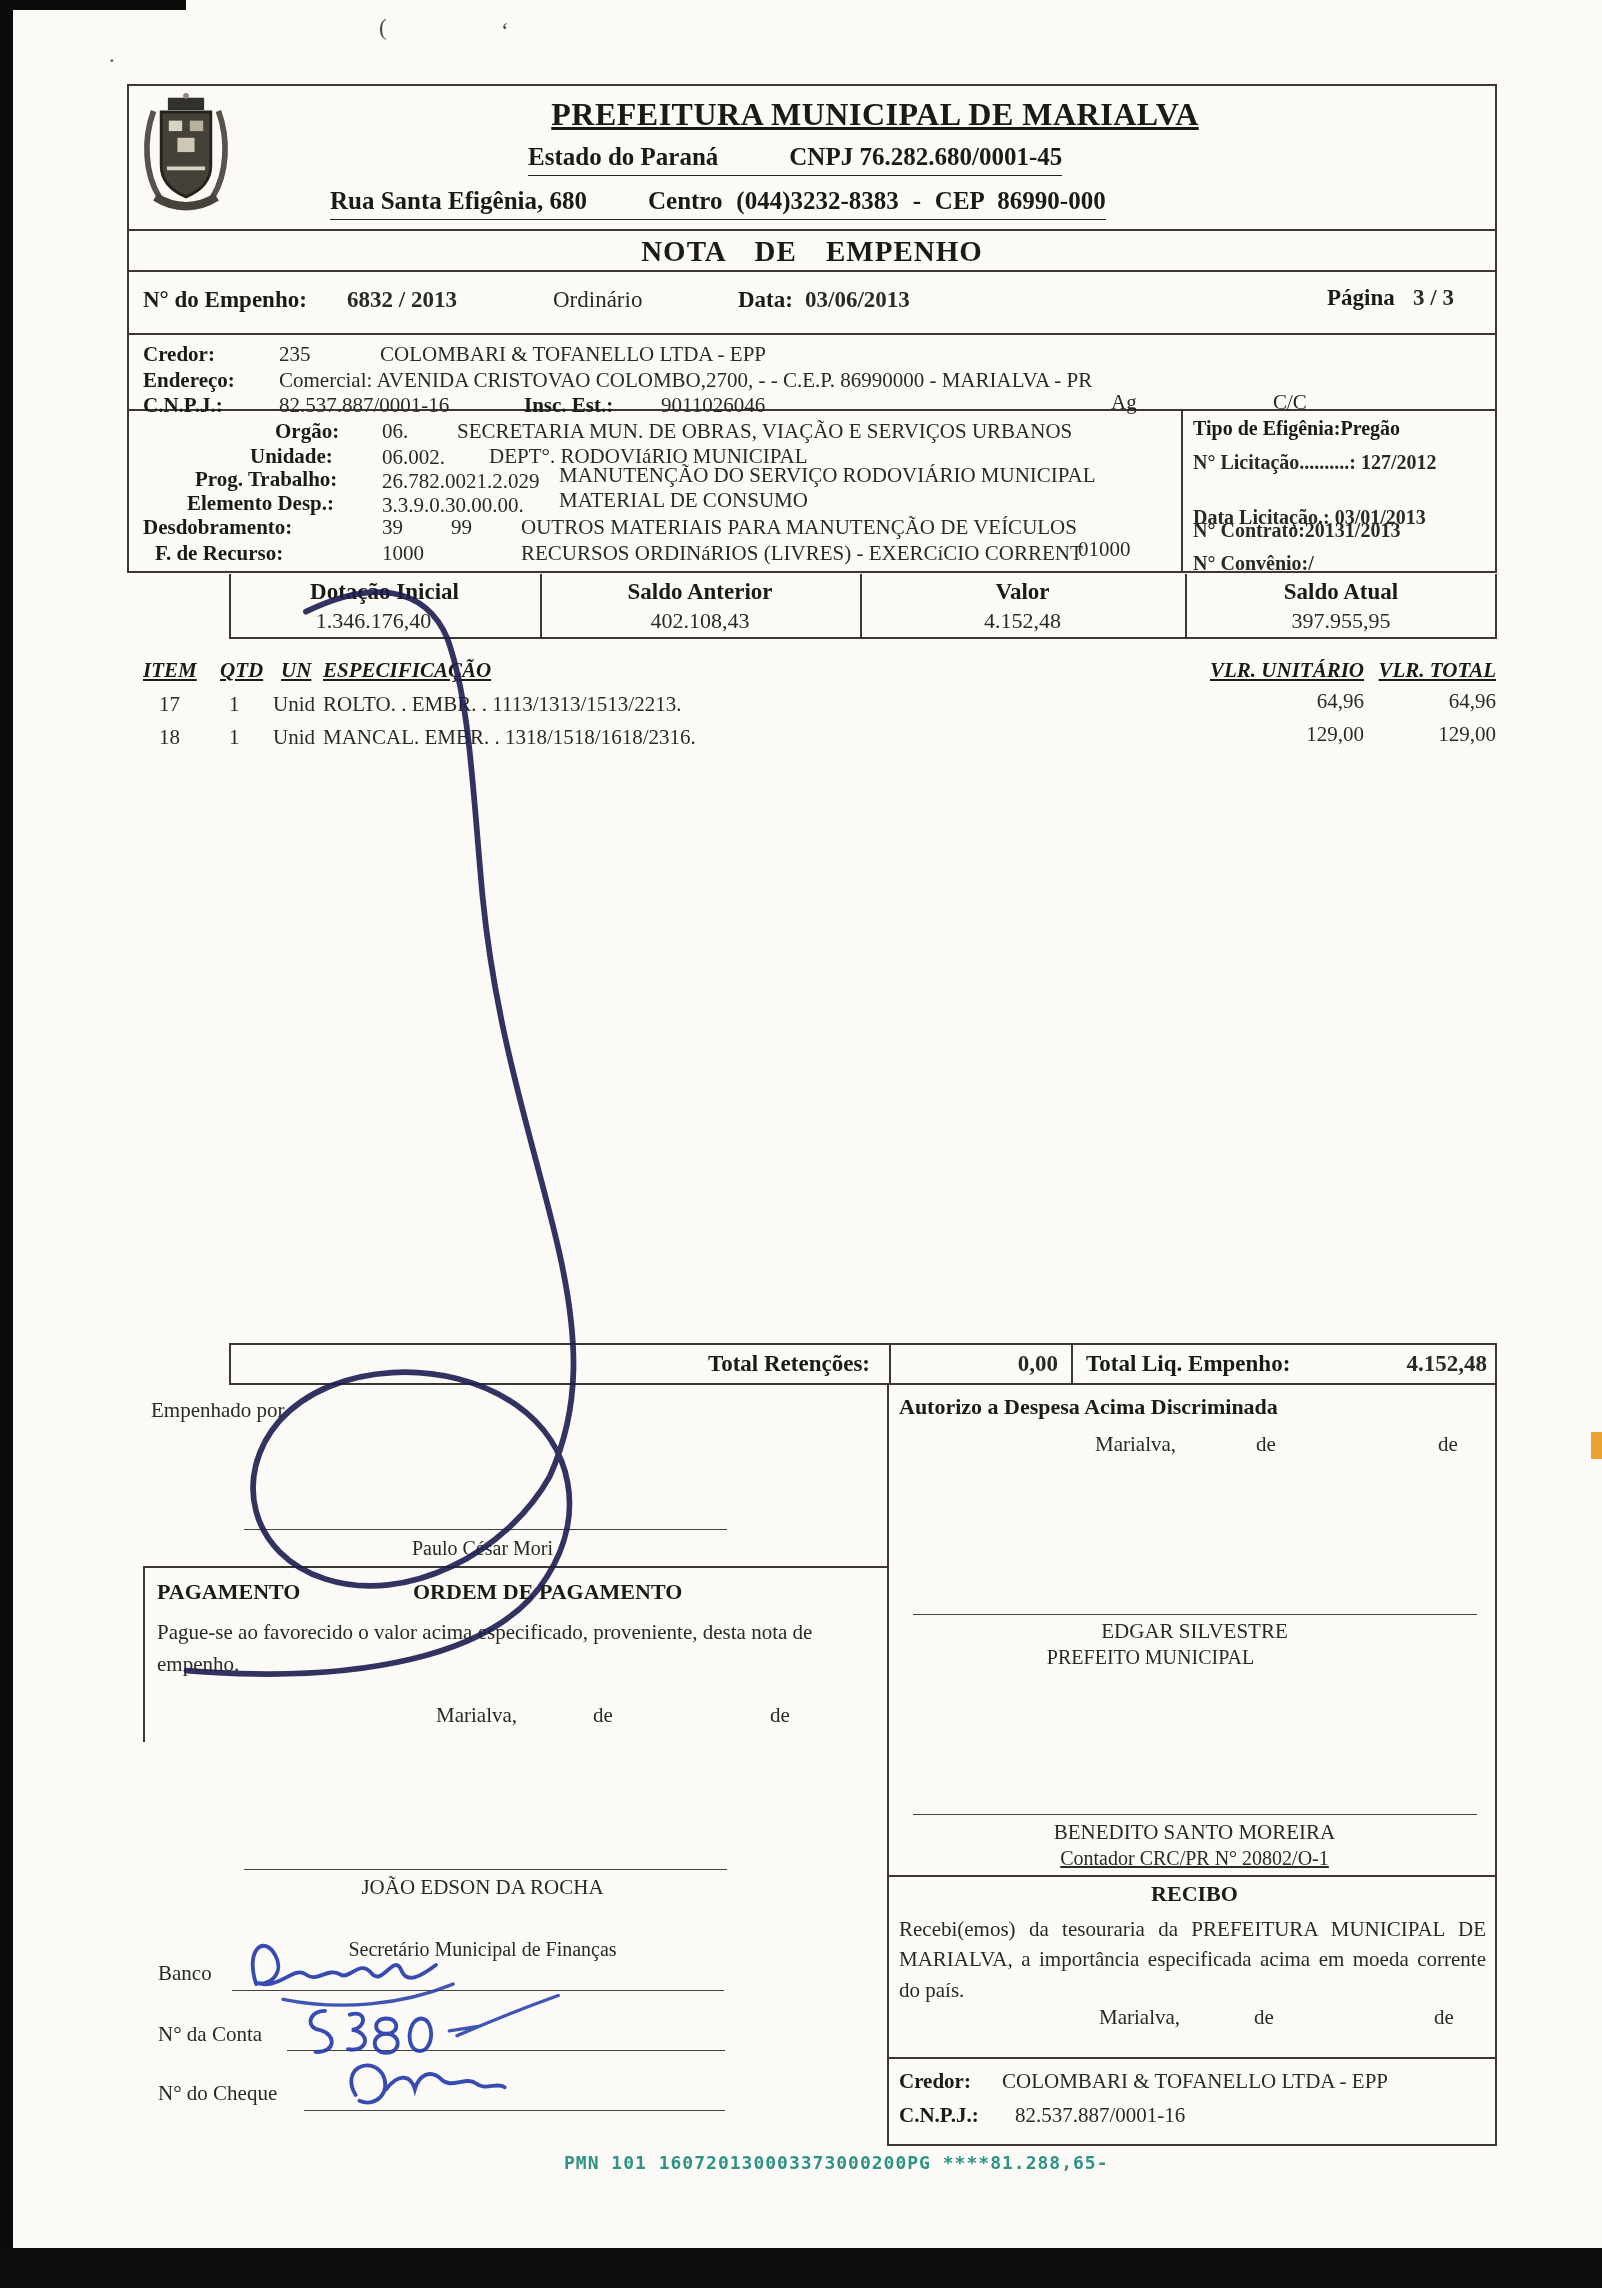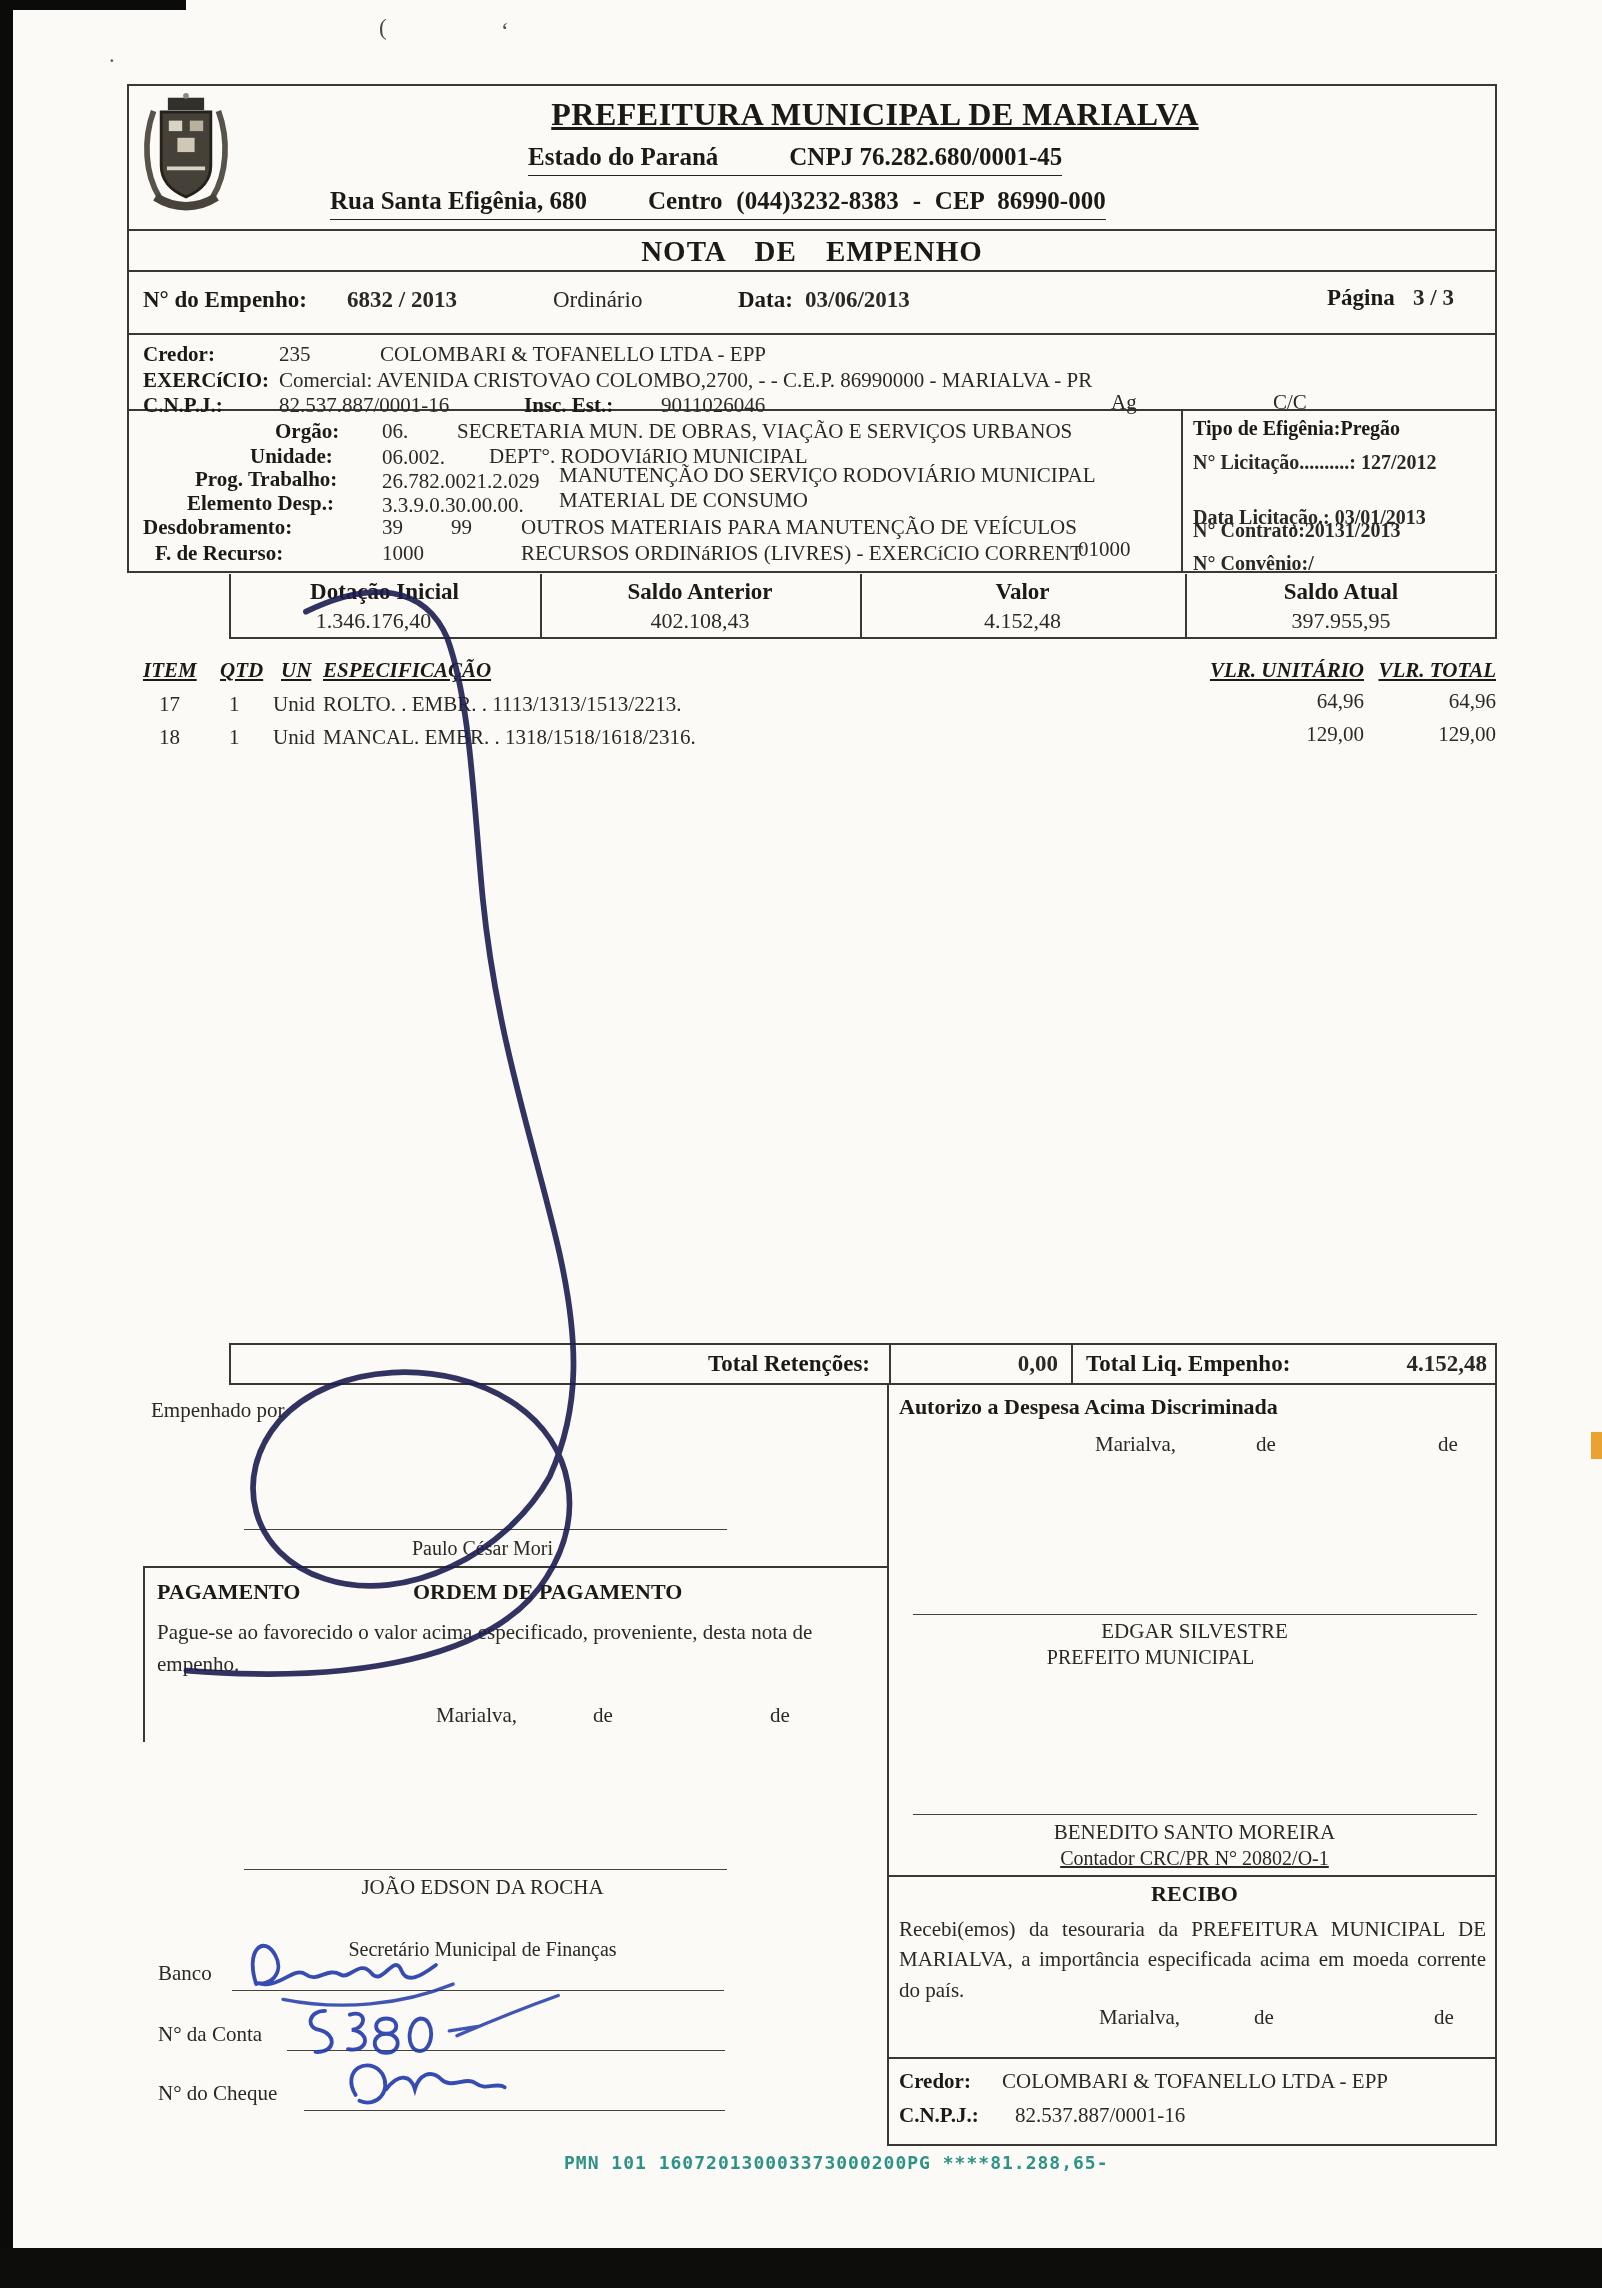--- a/index.html
+++ b/index.html
@@ -78,21 +78,21 @@
   <div class="t s24 b" style="left:347px;top:287px;">6832 / 2013</div>
   <div class="t s24" style="left:553px;top:287px;">Ordinário</div>
   <div class="t s24 b dark" style="left:738px;top:287px;">Data:</div>
   <div class="t s24 b" style="left:805px;top:287px;">03/06/2013</div>
   <div class="t s24 b dark" style="left:1327px;top:285px;text-align:right;">Página</div>
   <div class="t s24 b" style="left:1413px;top:285px;">3 / 3</div>
 
   <div class="t s22 b dark" style="left:143px;top:342px;">Credor:</div>
   <div class="t s22" style="left:279px;top:342px;">235</div>
   <div class="t s22" style="left:380px;top:342px;">COLOMBARI &amp; TOFANELLO LTDA - EPP</div>
-  <div class="t s22 b dark" style="left:143px;top:368px;">EXERCíCIO:</div>
+  <div class="t s22 b dark" style="left:143px;top:368px;">Endereço:</div>
   <div class="t s22" style="left:279px;top:368px;">Comercial: AVENIDA CRISTOVAO COLOMBO,2700, - - C.E.P. 86990000 - MARIALVA - PR</div>
   <div class="t s22 b dark" style="left:143px;top:393px;">C.N.P.J.:</div>
   <div class="t s22" style="left:279px;top:393px;">82.537.887/0001-16</div>
   <div class="t s22 b dark" style="left:524px;top:393px;">Insc. Est.:</div>
   <div class="t s22" style="left:661px;top:393px;">9011026046</div>
   <div class="t s22" style="left:1111px;top:390px;">Ag</div>
   <div class="t s22" style="left:1273px;top:390px;">C/C</div>
 
   <div class="t s22 b dark" style="left:275px;top:419px;">Orgão:</div>
   <div class="t s22" style="left:382px;top:419px;">06.</div>

